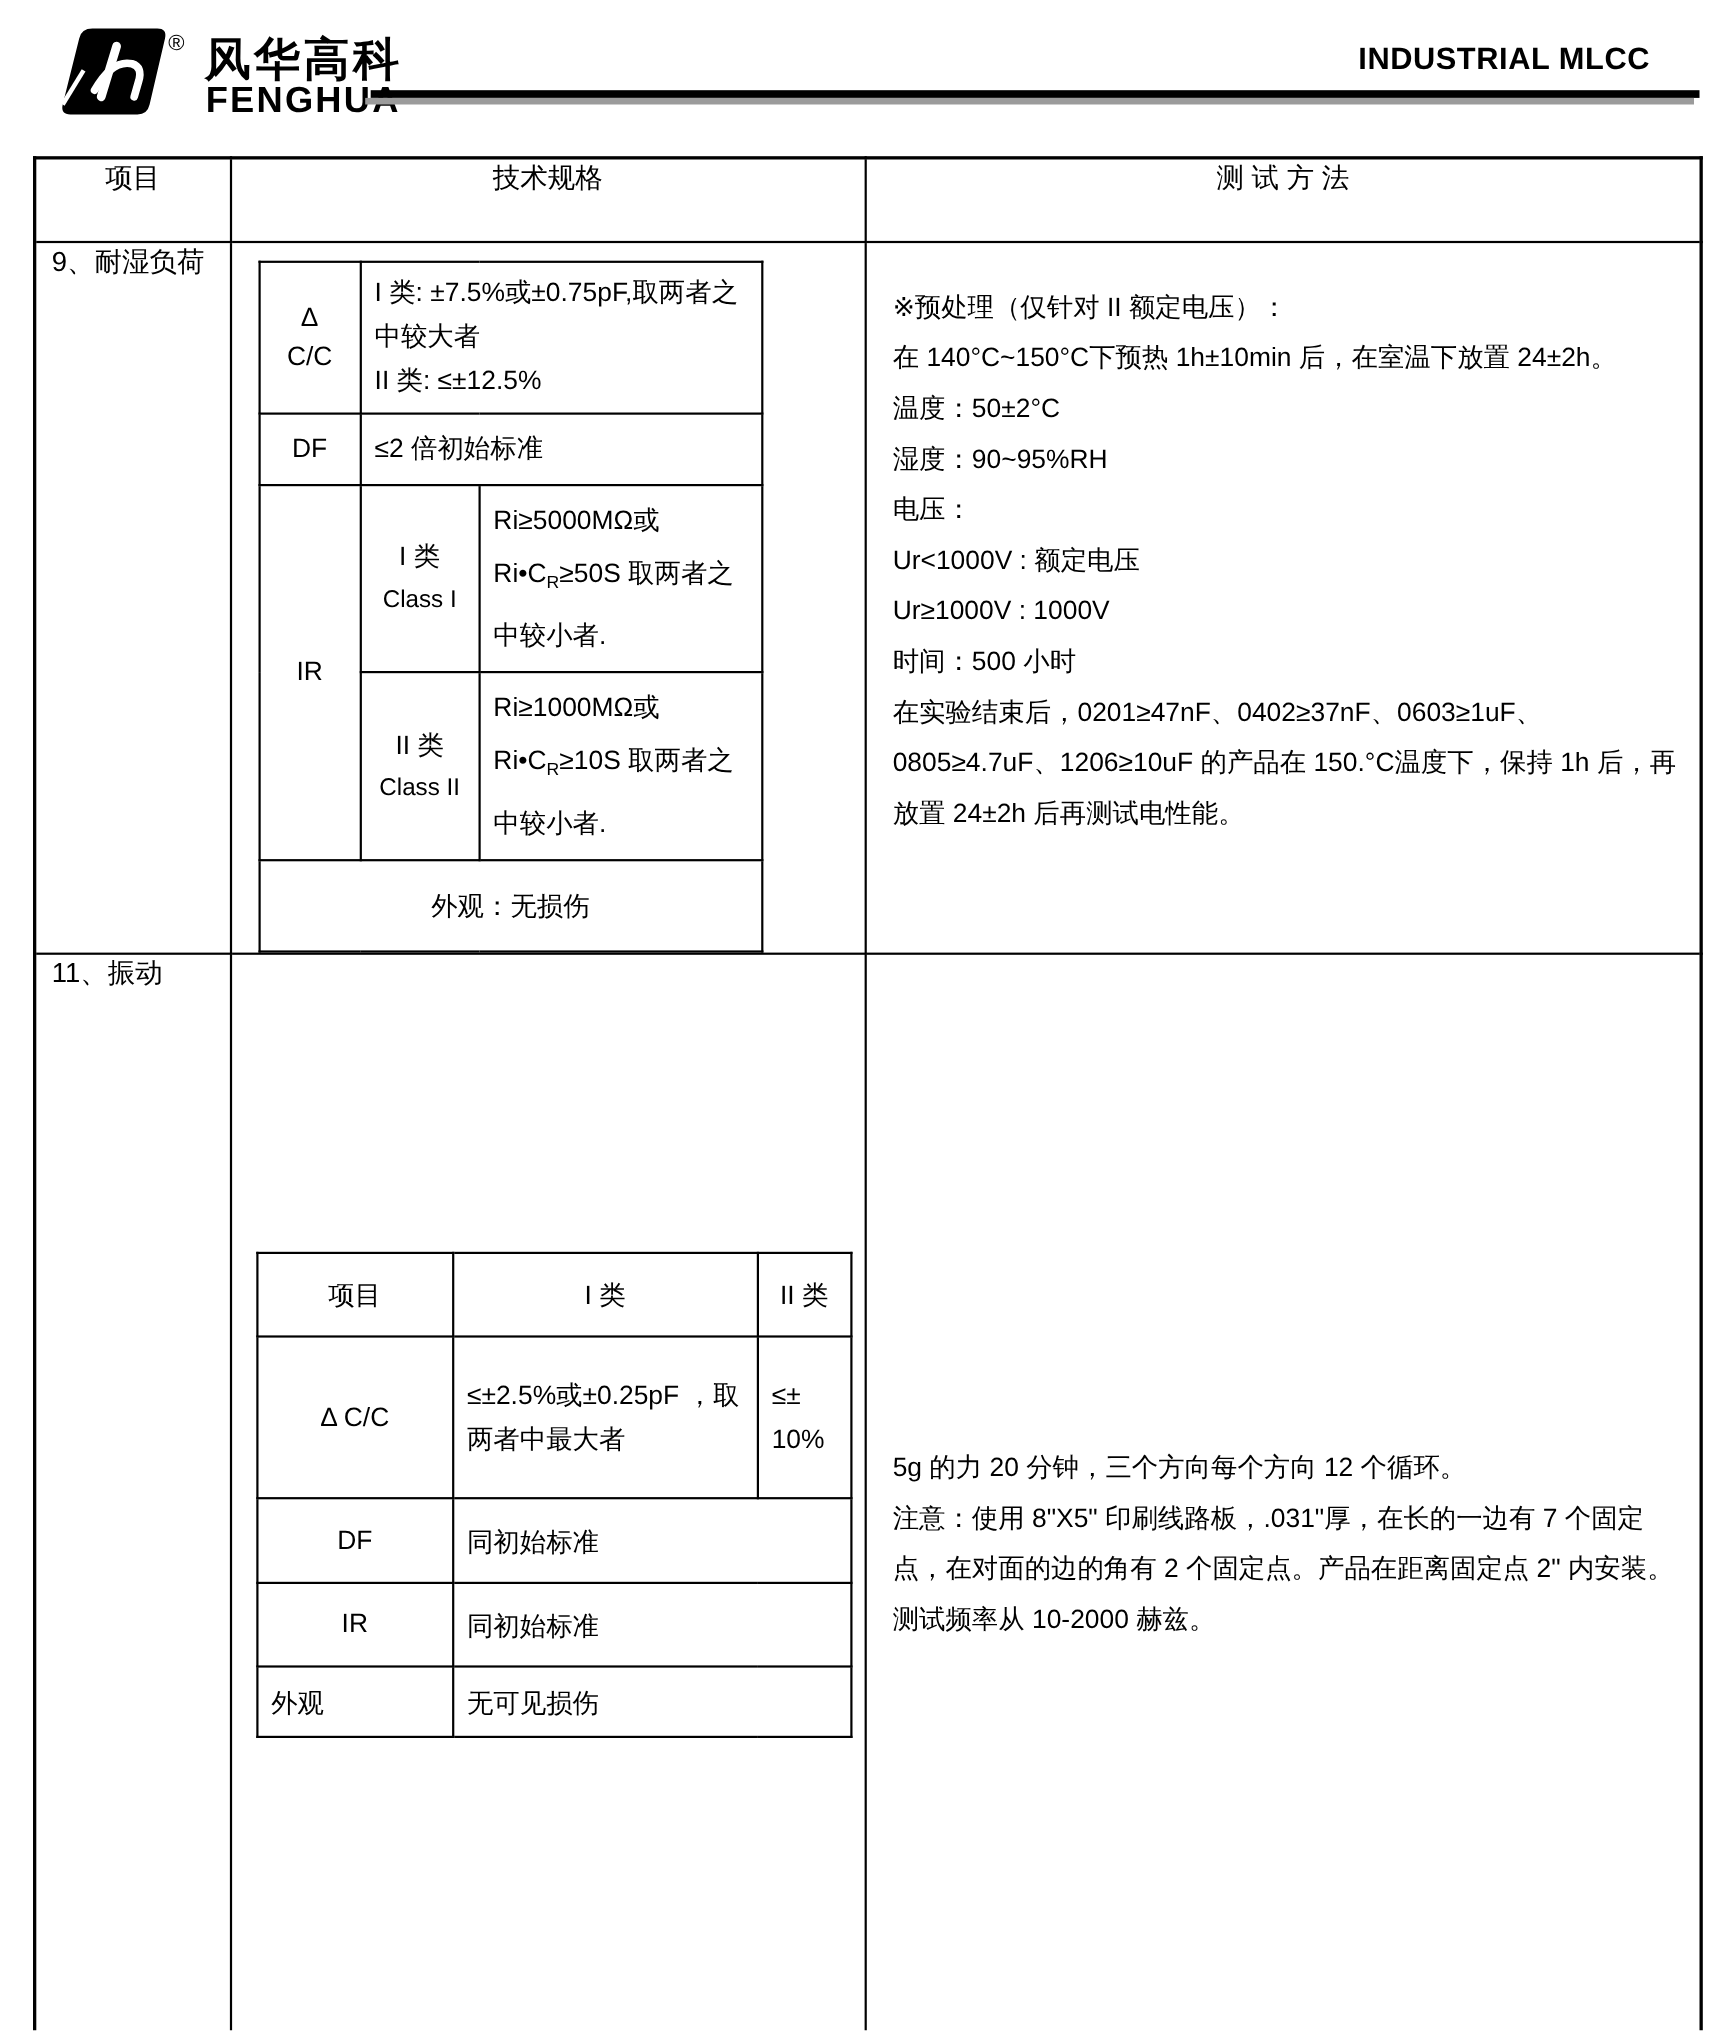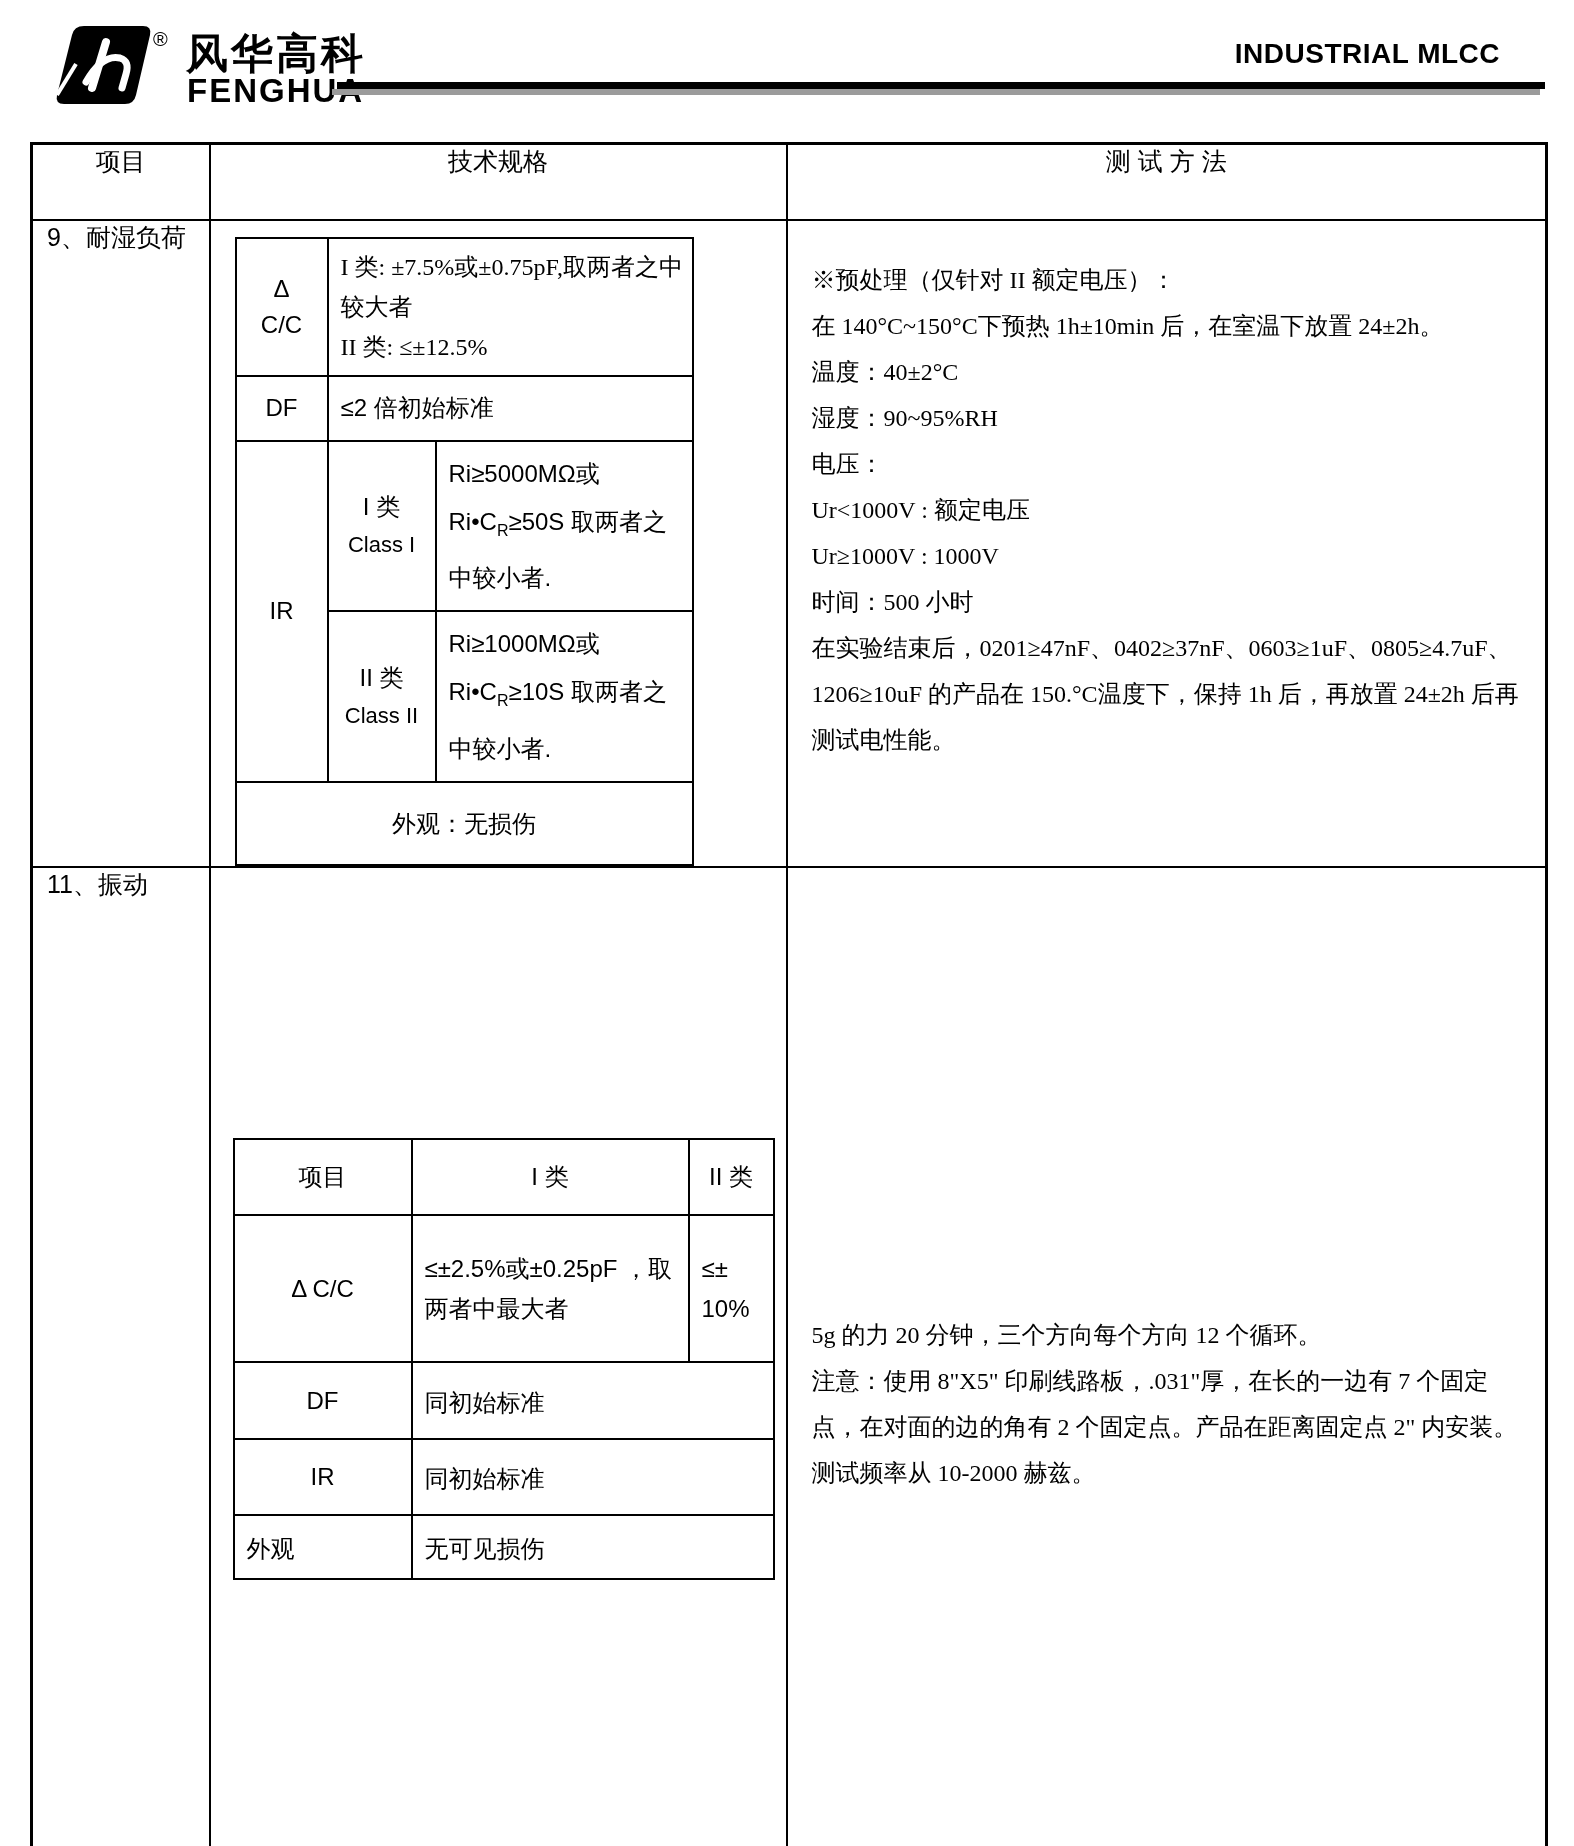--- a/index.html
+++ b/index.html
@@ -48,21 +48,21 @@
   .cls-en { font-size:22px; }
   .ir-val { line-height:48px; }
   sub { font-size:16px; }
   .top-left { vertical-align:top; text-align:left; padding:8px 13px 4px 12px; line-height:34px; }
   .nt-head { text-align:center; vertical-align:middle; }
 
   
   td.method-cell { font-size:24px; line-height:46px; padding:0 16px 0 24px; }
   td.method-9  { padding-top:36px; }
   td.method-11 { padding-top:444px; }
-  .mline { margin:0;font-family:Liberation Serif, serif; }
+  .mline { margin:0; }
 </style>
 </head>
 <body>
 
 <div class="page">
 
   <svg class="logo-mark" viewBox="0 0 106 82">
     <path d="M38,2 L97,2 Q106,2 104,11 L90,71 Q88,80 79,80 L18,80 Q9,80 11,71 L26,11 Q28,2 38,2 Z" fill="#000"></path>
     <path d="M46,64 L60,18" stroke="#fff" stroke-width="8" stroke-linecap="round" fill="none"></path>
     <path d="M40,58 Q56,30 74,34 Q84,37 80,50 L76,64" stroke="#fff" stroke-width="7" fill="none" stroke-linecap="round"></path>
@@ -131,21 +131,21 @@
               </tr>
               <tr style="height:83px;">
                 <td class="cell-center" colspan="3">外观：无损伤</td>
               </tr>
             </tbody>
           </table>
         </td>
         <td class="method-cell method-9">
           <p class="mline">※预处理（仅针对 II 额定电压）：</p>
           <p class="mline">在 140°C~150°C下预热 1h±10min 后，在室温下放置 24±2h。</p>
-          <p class="mline">温度：40±2°C</p>
+          <p class="mline">温度：50±2°C</p>
           <p class="mline">湿度：90~95%RH</p>
           <p class="mline">电压：</p>
           <p class="mline">Ur&lt;1000V : 额定电压</p>
           <p class="mline">Ur≥1000V : 1000V</p>
           <p class="mline">时间：500 小时</p>
           <p class="mline">在实验结束后，0201≥47nF、0402≥37nF、0603≥1uF、0805≥4.7uF、1206≥10uF 的产品在 150.°C温度下，保持 1h 后，再放置 24±2h 后再测试电性能。</p>
         </td>
       </tr>
 
       <tr class="row-divider" style="height:1008px;">

